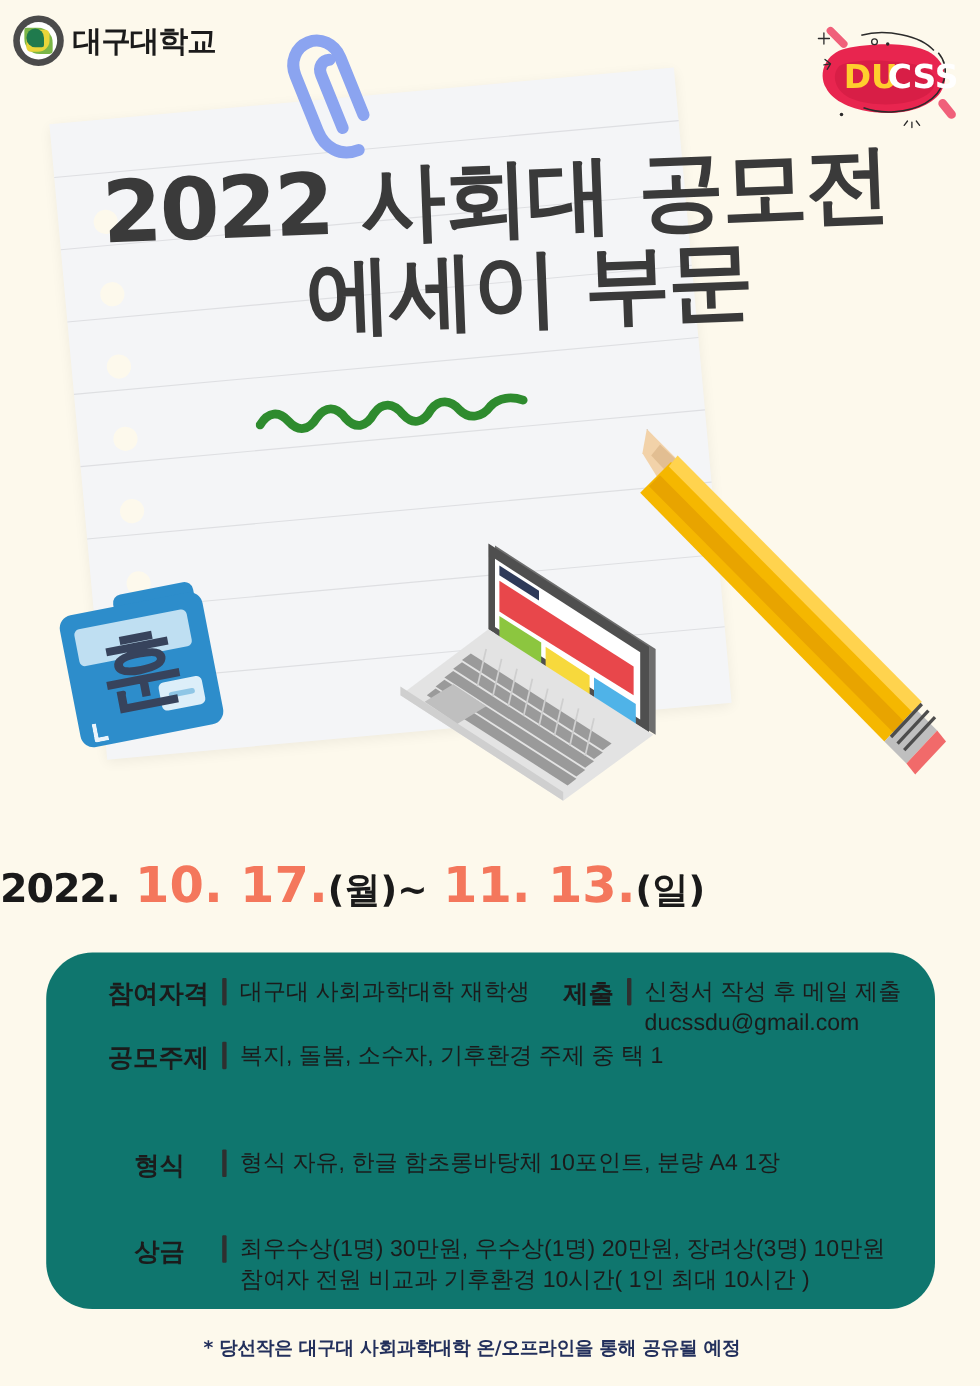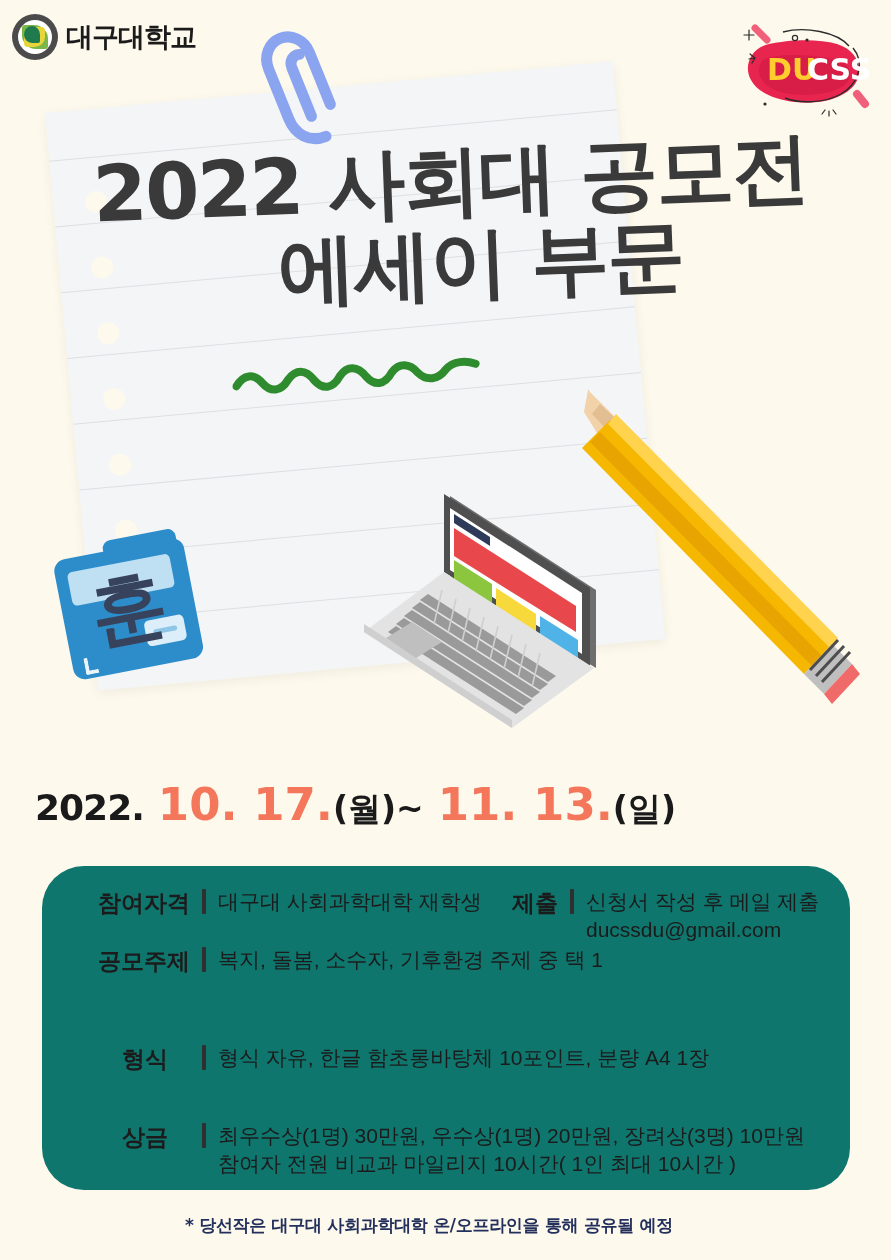--- a/index.html
+++ b/index.html
@@ -68,21 +68,21 @@
 
   
   .laptop{position:absolute;left:350px;top:472px;width:270px;height:260px;}
   .laptop svg{width:100%;height:100%;}
 
   
   .pencil{position:absolute;left:560px;top:382px;width:300px;height:330px;}
   .pencil svg{width:100%;height:100%;}
 
   
-  .dateline{position:absolute;left:0;top:778px;width:711px;text-align:center;
+  .dateline{position:absolute;left:0;top:778px;width:711px;text-align:left;
     font-family:"DejaVu Sans","Liberation Sans",sans-serif;font-size:40px;font-weight:bold;
     color:#1a1a1a;letter-spacing:0px;white-space:nowrap;}
   .dateline .accent{color:#F4775C;font-size:45px;}
   .dateline .paren{font-size:33px;font-weight:bold;}
   .dateline .yr{font-size:36px;font-weight:bold;letter-spacing:-1px;}
 
   
   .panel{position:absolute;left:42px;top:866px;width:808px;height:324px;
     background:#0f766e;border-radius:42px;}
   .panel .row{position:absolute;display:flex;align-items:flex-start;}
@@ -289,21 +289,21 @@
       <span class="lbl">형식</span>
       <span class="bar"></span>
       <span class="val">형식 자유, 한글 함초롱바탕체 10포인트, 분량 A4 1장</span>
     </div>
 
     <div class="row row-prize">
       <span class="lbl">상금</span>
       <span class="bar"></span>
       <span class="val">
         <span>최우수상(1명) 30만원, 우수상(1명) 20만원, 장려상(3명) 10만원</span><br>
-        <span>참여자 전원 비교과 마일리지 10시간( 1인 최대 10시간 )</span>
+        <span>참여자 전원 비교과 기후환경 10시간( 1인 최대 10시간 )</span>
       </span>
     </div>
 
   </div>
 
   <div class="footnote">* 당선작은  대구대 사회과학대학 온/오프라인을 통해 공유될 예정</div>
 
 </div>
 
 </body></html>

